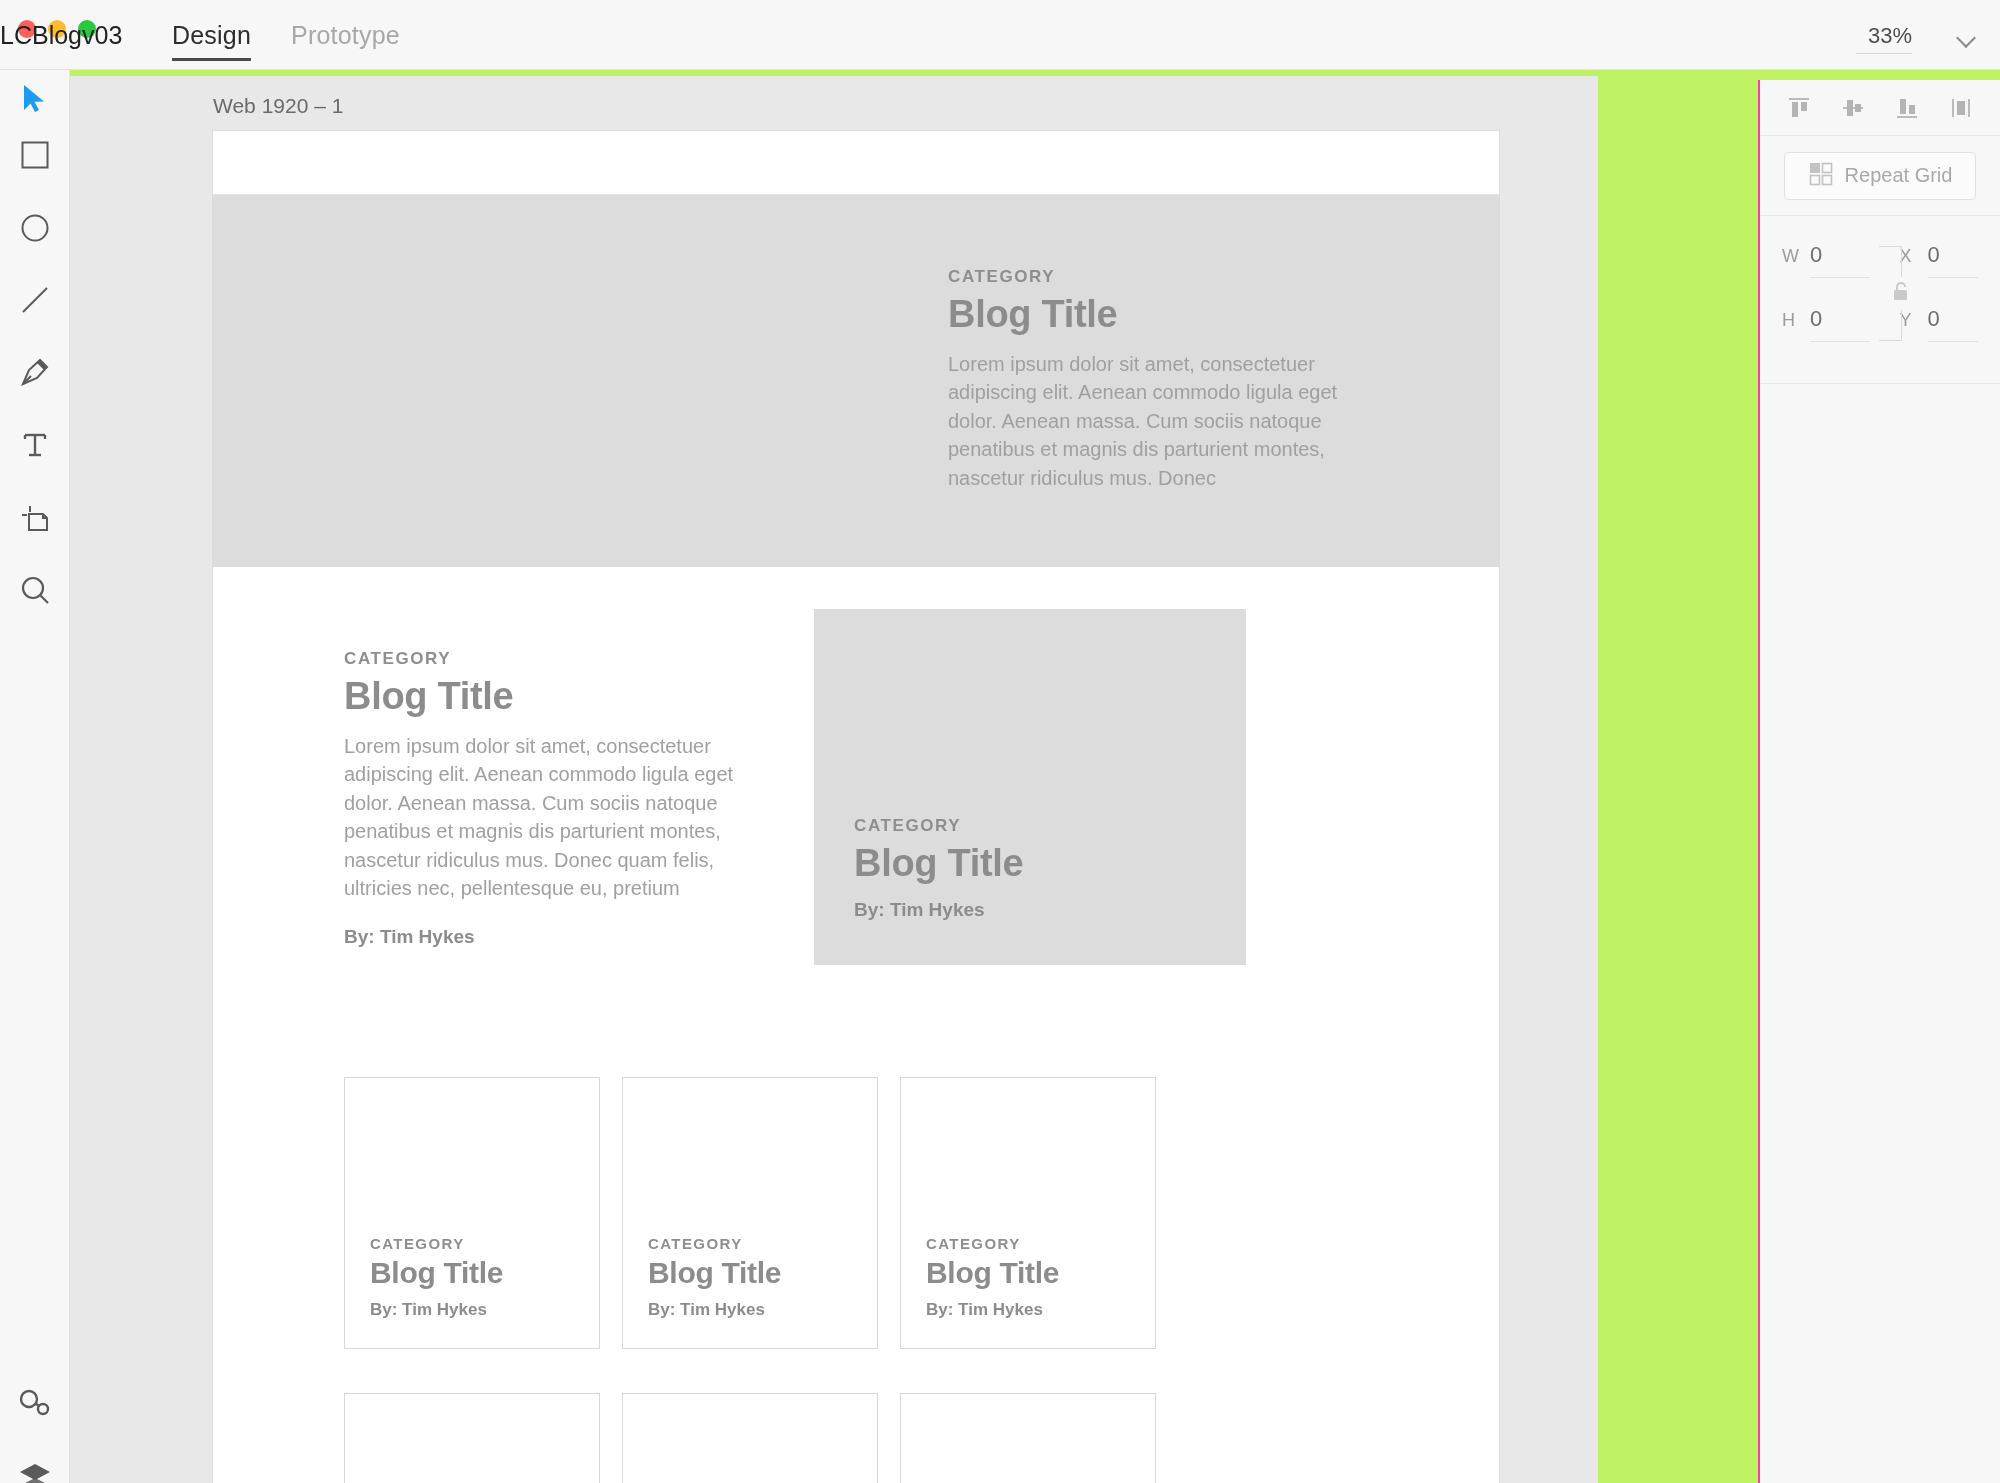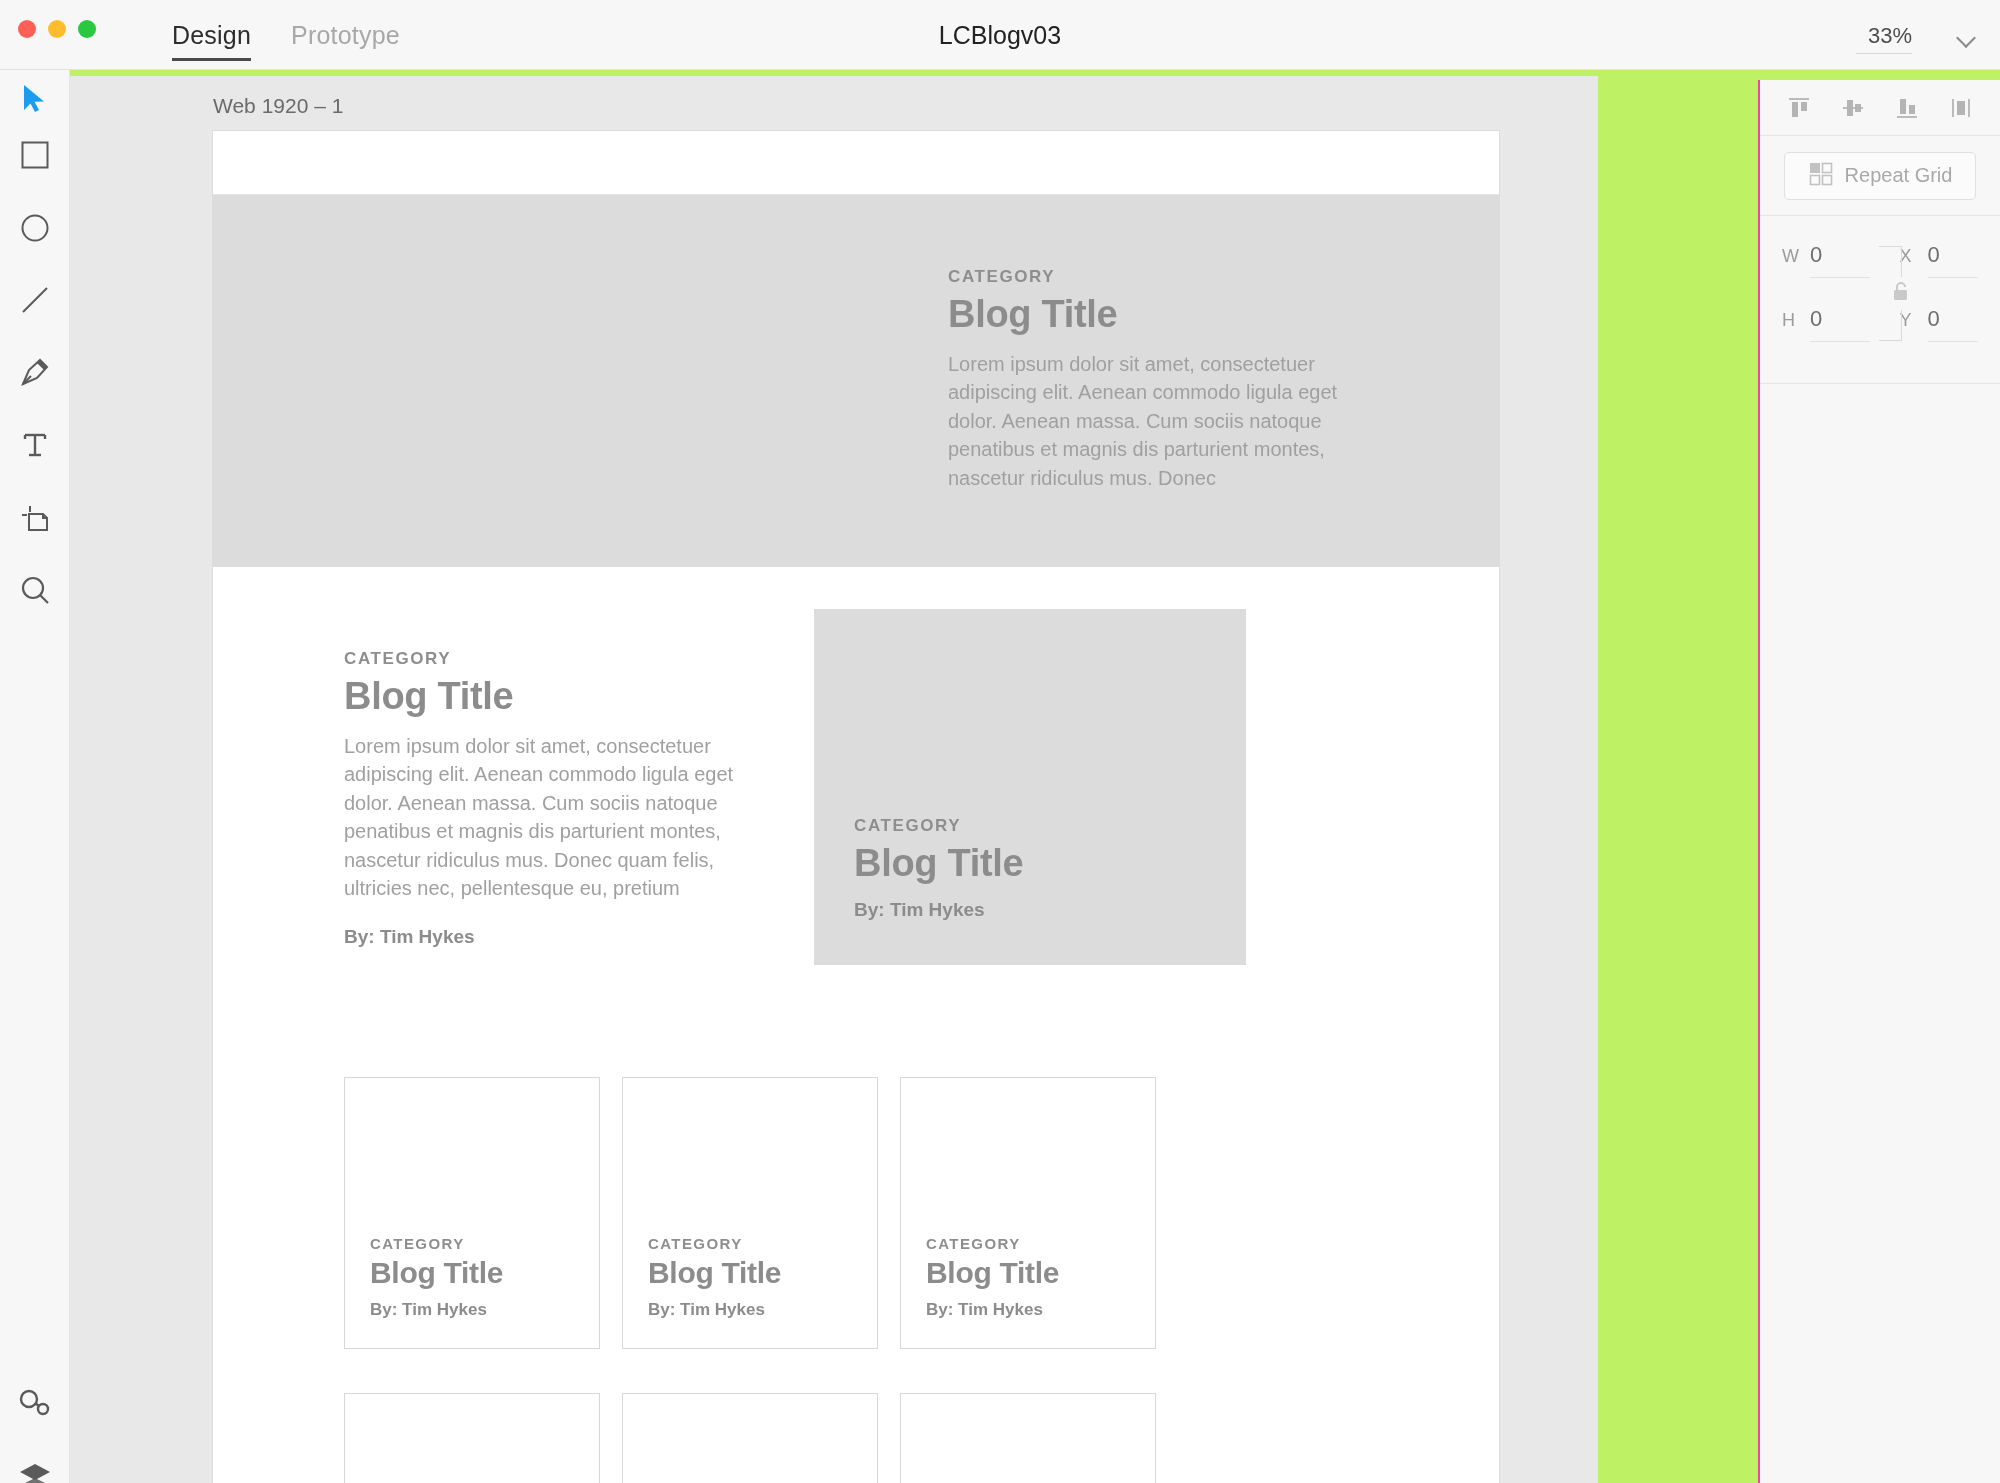--- a/index.html
+++ b/index.html
@@ -68,21 +68,21 @@
     bottom: 9px;
     height: 3px;
     background: #4a4a4a;
   }
 
   .doctitle {
     position: absolute;
     left: 0; right: 0; top: 0;
     height: 70px;
     line-height: 70px;
-    text-align: center;
+    text-align: left;
     font-size: 25px;
     color: #222222;
     pointer-events: none;
   }
 
   .zoomctl {
     position: absolute;
     right: 22px; top: 0;
     height: 76px;
     display: flex;

